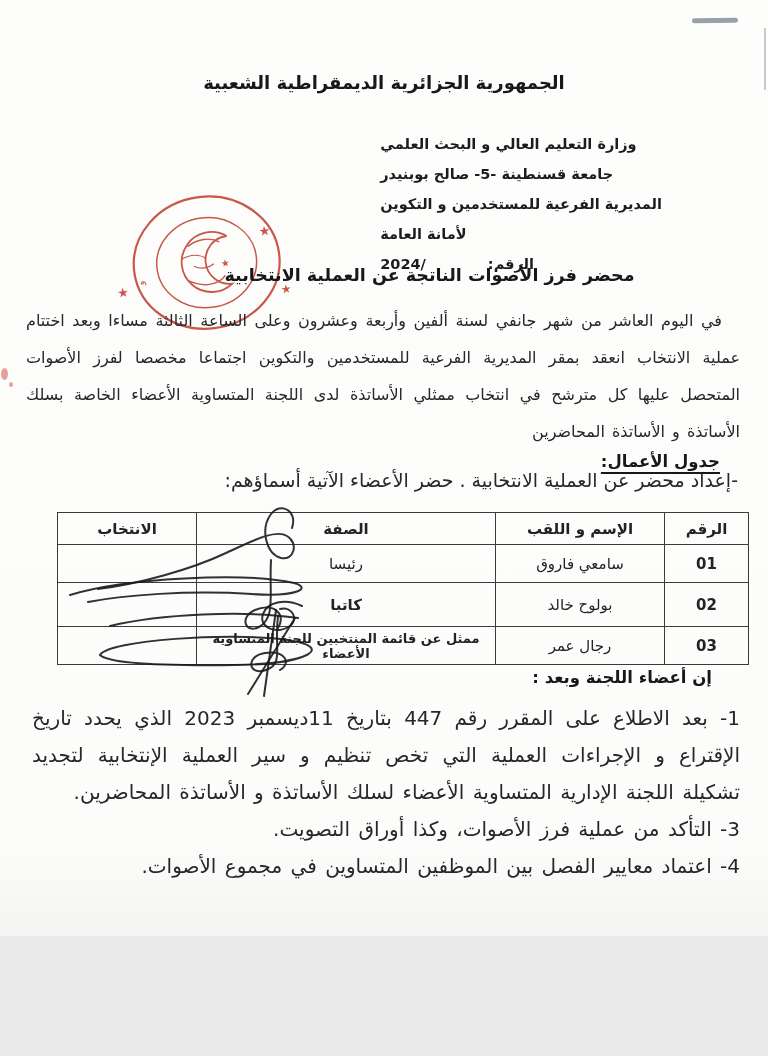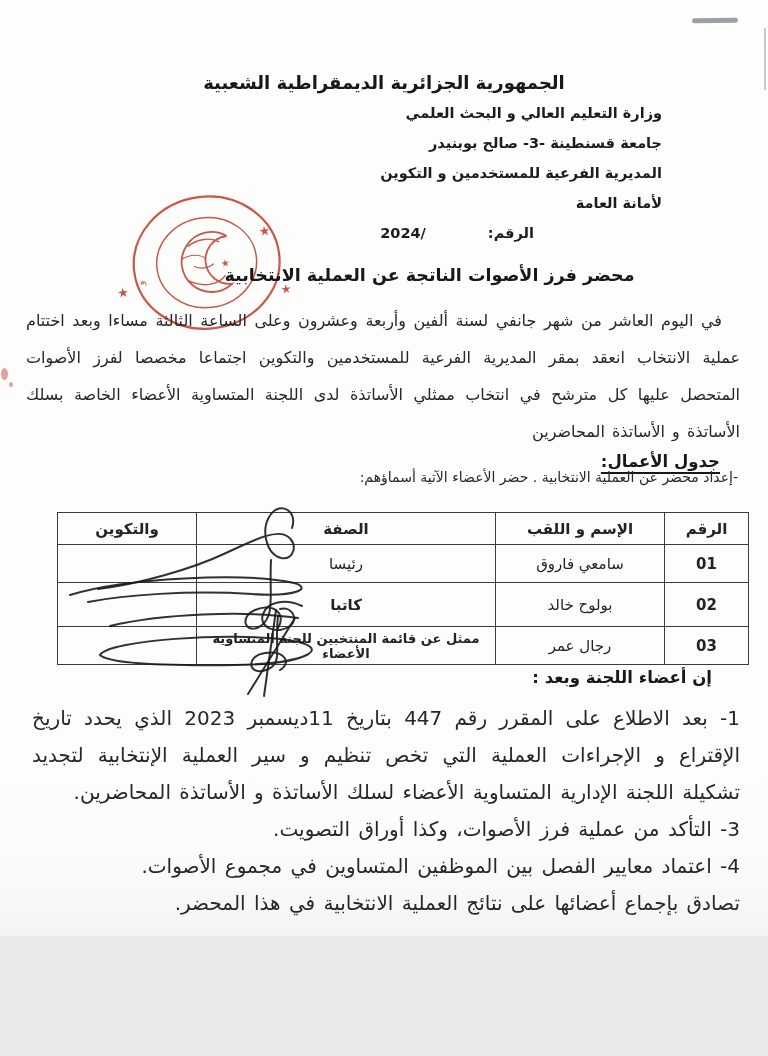--- a/index.html
+++ b/index.html
@@ -16,40 +16,40 @@
   .artifact-dash { position:absolute; top:18px; left:692px; width:46px; height:5px;
     background:#99a0a7; border-radius:3px; transform:rotate(-1deg); }
   .artifact-edge { position:absolute; top:28px; right:2px; width:2px; height:62px; background:#c6cbcf; }
   .ink-speck { position:absolute; background:#cf5448; border-radius:50%; opacity:.55; }
   .speck-a { left:1px; top:368px; width:7px; height:12px; }
   .speck-b { left:9px; top:382px; width:4px; height:5px; }
 
   .republic { position:absolute; top:72px; left:0; right:0; text-align:center;
     font-size:18px; font-weight:bold; color:#17181c; letter-spacing:.5px; }
 
-  .org-block { position:absolute; top:98px; right:106px; text-align:right;
+  .org-block { position:absolute; top:129px; right:106px; text-align:left;
     font-size:14.5px; font-weight:bold; line-height:30px; color:#1b1c20; }
   .ref-line { display:flex; flex-direction:row; gap:62px; justify-content:flex-end; align-items:baseline; }
 
   
   .stamp { position:absolute; left:112px; top:186px; width:200px; height:158px;
     transform:rotate(-7deg); opacity:.85; mix-blend-mode:multiply; pointer-events:none; }
   .stamp svg { width:100%; height:100%; }
 
   .doc-title { position:absolute; top:265px; left:0; right:0; padding-left:46px;
     text-align:center; font-size:17.5px; font-weight:bold; color:#17181c;margin-left:45px; }
 
   .intro { position:absolute; top:302px; right:28px; left:26px;
     font-size:16px; line-height:37px; text-align:justify; text-indent:18px;
     word-spacing:2px; color:#26272b; }
 
   .agenda-heading { position:absolute; top:452px; right:48px; font-size:16.5px; font-weight:bold;
     text-decoration:underline; text-underline-offset:5px; text-decoration-thickness:1.5px; color:#17181c; }
 
-  .agenda-item { position:absolute; top:469px; right:30px; font-size:14px; color:#26272b; }
+  .agenda-item { position:absolute; top:469px; right:30px; font-size:19px; color:#26272b; }
 
   table.members { position:absolute; top:512px; right:19px; width:691px;
     border-collapse:collapse; font-size:15px; color:#222326; table-layout:fixed; }
   table.members th, table.members td { border:1.6px solid #3b3b3b; text-align:center;
     vertical-align:middle; padding:2px 6px; }
   table.members th { font-weight:bold; font-size:15px; }
   tr.hdr  { height:32px; }
   tr.r1   { height:38px; }
   tr.r2   { height:44px; }
   tr.r3   { height:38px; }
@@ -75,21 +75,21 @@
 
   <div class="artifact-dash"></div>
   <div class="artifact-edge"></div>
   <div class="ink-speck speck-a"></div>
   <div class="ink-speck speck-b"></div>
 
   <h1 class="republic">الجمهورية الجزائرية الديمقراطية الشعبية</h1>
 
   <div class="org-block">
     <div>وزارة التعليم العالي و البحث العلمي</div>
-    <div>جامعة قسنطينة -3- صالح بوبنيدر</div>
+    <div>جامعة قسنطينة -5- صالح بوبنيدر</div>
     <div>المديرية الفرعية للمستخدمين و التكوين</div>
     <div>لأمانة العامة</div>
     <div class="ref-line">
       <span>الرقم:</span>
       <span>/2024</span>
     </div>
   </div>
 
   <div class="stamp">
     <svg viewBox="0 0 200 158" xmlns="http://www.w3.org/2000/svg">
@@ -130,21 +130,21 @@
       <col style="width:84px">
         <col style="width:169px">
         <col style="width:299px">
         <col style="width:139px">
     </colgroup>
     <tbody>
         <tr class="hdr">
       <th>الرقم</th>
       <th>الإسم و اللقب</th>
       <th>الصفة</th>
-      <th>والتكوين</th>
+      <th>الانتخاب</th>
     </tr>
     <tr class="r1">
       <td class="num">01</td>
       <td>سامعي فاروق</td>
       <td>رئيسا</td>
       <td></td>
     </tr>
     <tr class="r2">
       <td class="num">02</td>
       <td>بولوح خالد</td>
@@ -174,16 +174,15 @@
     <path d="M255,120 L208,196"></path>
     <path d="M236,112 C232,140 228,170 224,198"></path>
   </svg>
 
   <h3 class="committee-heading">إن أعضاء اللجنة وبعد :</h3>
 
   <div class="points">
     <p>1- بعد الاطلاع على المقرر رقم 447 بتاريخ 11ديسمبر 2023 الذي يحدد تاريخ الإقتراع و الإجراءات العملية التي تخص تنظيم و سير العملية الإنتخابية لتجديد تشكيلة اللجنة الإدارية المتساوية الأعضاء لسلك الأساتذة و الأساتذة المحاضرين.</p>
     <p>3- التأكد من عملية فرز الأصوات، وكذا أوراق التصويت.</p>
     <p>4- اعتماد معايير الفصل بين الموظفين المتساوين في مجموع الأصوات.</p>
-    <p>تصادق بإجماع أعضائها على نتائج العملية الانتخابية في هذا المحضر.</p>
   </div>
 
 </div>
 
 </body></html>

